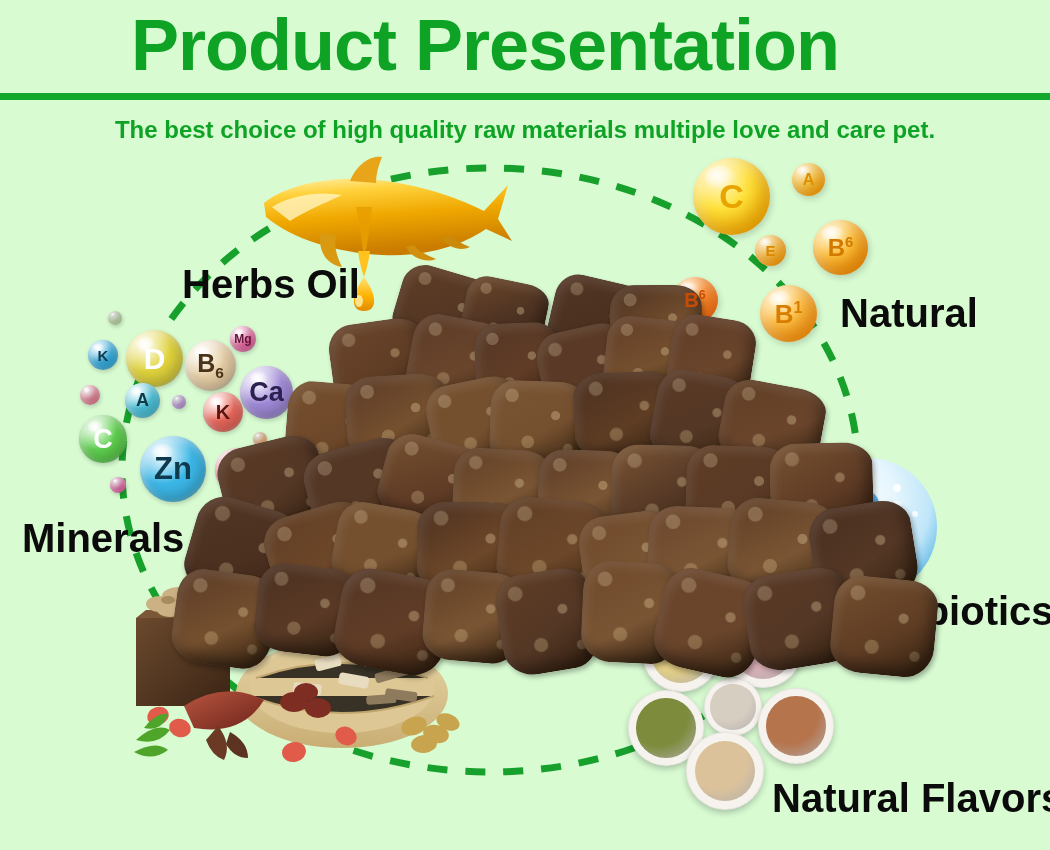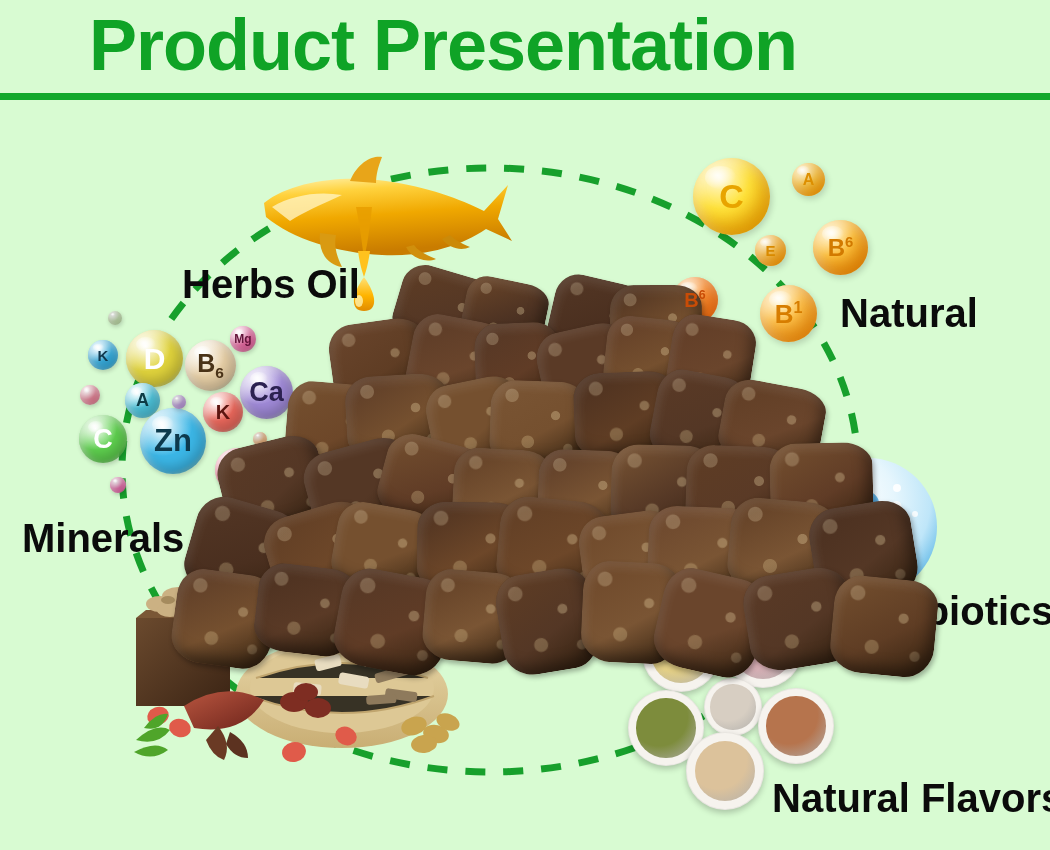--- a/index.html
+++ b/index.html
@@ -8,21 +8,21 @@
     background:#d8fbd2;
     font-family:"Liberation Sans", sans-serif;
   }
   #stage{position:relative;width:1050px;height:850px;overflow:hidden;background:#d8fbd2;}
 
   
   #header{position:absolute;left:0;top:0;width:1050px;height:96px;}
   #title{
     position:absolute;left:0;top:2px;width:886px;text-align:center;
     font-size:72px;font-weight:700;color:#0fa326;letter-spacing:-1px;
-    line-height:86px;white-space:nowrap;
+    line-height:86px;white-space:nowrap;padding-left:42px;
   }
   #divider{position:absolute;left:0;top:93px;width:1050px;height:7px;background:#12a82b;}
   #subtitle{
     position:absolute;left:0;top:116px;width:1050px;text-align:center;
     font-size:24px;font-weight:700;color:#0fa326;white-space:nowrap;
     font-family:"Liberation Sans","DejaVu Sans",sans-serif;
   }
 
   
   #arc{position:absolute;left:95px;top:150px;width:790px;height:640px;pointer-events:none;}
@@ -88,20 +88,21 @@
 </style>
 </head>
 <body>
 
 <div id="stage" style="background: rgb(216, 251, 210);">
 
   <div id="header">
     <div id="title" style="color: rgb(15, 163, 38);">Product Presentation</div>
     <div id="divider" style="background: rgb(18, 168, 43);"></div>
   </div>
+  <div id="subtitle" style="color: rgb(15, 163, 38);">The best choice of high quality raw materials multiple love and care pet.</div>
 
   <svg id="arc" viewBox="0 0 790 640">
     <ellipse cx="395" cy="320" rx="368" ry="302" fill="none" stroke="#17a02c" stroke-width="7" stroke-dasharray="20 18" stroke-linecap="butt"></ellipse>
   </svg>
 
   <div id="pile">
       <div class="kib" style="left: 245.626px; top: 1.39005px; width: 94.6015px; height: 77.6787px; transform: rotate(16.4938deg); z-index: 1; background: radial-gradient(circle at 22% 18%, rgba(255, 240, 200, 0.22) 0px, rgba(255, 240, 200, 0.22) 6%, rgba(255, 240, 200, 0) 7%), radial-gradient(circle at 68% 40%, rgba(245, 225, 175, 0.3) 0px, rgba(245, 225, 175, 0.3) 5%, rgba(245, 225, 175, 0) 6%), radial-gradient(circle at 40% 72%, rgba(236, 214, 160, 0.26) 0px, rgba(236, 214, 160, 0.26) 7%, rgba(236, 214, 160, 0) 8%), radial-gradient(circle at 82% 78%, rgba(255, 236, 190, 0.2) 0px, rgba(255, 236, 190, 0.2) 4%, rgba(255, 236, 190, 0) 5%), linear-gradient(150deg, rgb(95, 61, 36) 0%, rgb(84, 55, 37) 58%, rgb(50, 32, 15) 100%);"></div>
       <div class="kib" style="left: 312.723px; top: 10.4078px; width: 82.529px; height: 68.8489px; transform: rotate(11.671deg); z-index: 1; background: radial-gradient(circle at 22% 18%, rgba(255, 240, 200, 0.22) 0px, rgba(255, 240, 200, 0.22) 6%, rgba(255, 240, 200, 0) 7%), radial-gradient(circle at 68% 40%, rgba(245, 225, 175, 0.3) 0px, rgba(245, 225, 175, 0.3) 5%, rgba(245, 225, 175, 0) 6%), radial-gradient(circle at 40% 72%, rgba(236, 214, 160, 0.26) 0px, rgba(236, 214, 160, 0.26) 7%, rgba(236, 214, 160, 0) 8%), radial-gradient(circle at 82% 78%, rgba(255, 236, 190, 0.2) 0px, rgba(255, 236, 190, 0.2) 4%, rgba(255, 236, 190, 0) 5%), linear-gradient(150deg, rgb(109, 71, 41) 0%, rgb(75, 49, 34) 58%, rgb(50, 32, 15) 100%);"></div>
       <div class="kib" style="left: 399.998px; top: 9.12094px; width: 92.2617px; height: 82.9641px; transform: rotate(13.0168deg); z-index: 1; background: radial-gradient(circle at 22% 18%, rgba(255, 240, 200, 0.22) 0px, rgba(255, 240, 200, 0.22) 6%, rgba(255, 240, 200, 0) 7%), radial-gradient(circle at 68% 40%, rgba(245, 225, 175, 0.3) 0px, rgba(245, 225, 175, 0.3) 5%, rgba(245, 225, 175, 0) 6%), radial-gradient(circle at 40% 72%, rgba(236, 214, 160, 0.26) 0px, rgba(236, 214, 160, 0.26) 7%, rgba(236, 214, 160, 0) 8%), radial-gradient(circle at 82% 78%, rgba(255, 236, 190, 0.2) 0px, rgba(255, 236, 190, 0.2) 4%, rgba(255, 236, 190, 0) 5%), linear-gradient(150deg, rgb(84, 55, 37) 0%, rgb(74, 47, 31) 58%, rgb(50, 32, 15) 100%);"></div>
       <div class="kib" style="left: 459.971px; top: 15.0358px; width: 91.5066px; height: 81.6554px; transform: rotate(-0.226792deg); z-index: 1; background: radial-gradient(circle at 22% 18%, rgba(255, 240, 200, 0.22) 0px, rgba(255, 240, 200, 0.22) 6%, rgba(255, 240, 200, 0) 7%), radial-gradient(circle at 68% 40%, rgba(245, 225, 175, 0.3) 0px, rgba(245, 225, 175, 0.3) 5%, rgba(245, 225, 175, 0) 6%), radial-gradient(circle at 40% 72%, rgba(236, 214, 160, 0.26) 0px, rgba(236, 214, 160, 0.26) 7%, rgba(236, 214, 160, 0) 8%), radial-gradient(circle at 82% 78%, rgba(255, 236, 190, 0.2) 0px, rgba(255, 236, 190, 0.2) 4%, rgba(255, 236, 190, 0) 5%), linear-gradient(150deg, rgb(74, 47, 31) 0%, rgb(117, 80, 47) 58%, rgb(50, 32, 15) 100%);"></div>
@@ -198,21 +199,21 @@
       </div>
       <div class="bub" style="left: 125px; top: 383px; width: 35px; height: 35px; background: radial-gradient(circle at 34% 28%, rgb(255, 255, 255) 0%, rgb(79, 200, 224) 46%, rgb(79, 200, 224) 70%, rgba(0, 0, 0, 0.22) 100%); color: rgb(13, 59, 70); font-size: 18px;">
         <span>A</span>
       </div>
       <div class="bub" style="left: 203px; top: 392px; width: 40px; height: 40px; background: radial-gradient(circle at 34% 28%, rgb(255, 255, 255) 0%, rgb(239, 106, 94) 46%, rgb(239, 106, 94) 70%, rgba(0, 0, 0, 0.22) 100%); color: rgb(92, 21, 16); font-size: 20px;">
         <span>K</span>
       </div>
       <div class="bub" style="left: 79px; top: 415px; width: 48px; height: 48px; background: radial-gradient(circle at 34% 28%, rgb(255, 255, 255) 0%, rgb(95, 209, 79) 46%, rgb(95, 209, 79) 70%, rgba(0, 0, 0, 0.22) 100%); color: rgb(255, 255, 255); font-size: 27px;">
         <span>C</span>
       </div>
-      <div class="bub" style="left: 140px; top: 408px; width: 66px; height: 66px; background: radial-gradient(circle at 34% 28%, rgb(255, 255, 255) 0%, rgb(59, 182, 230) 46%, rgb(59, 182, 230) 70%, rgba(0, 0, 0, 0.22) 100%); color: rgb(13, 58, 77); font-size: 31px;">
+      <div class="bub" style="left: 140px; top: 436px; width: 66px; height: 66px; background: radial-gradient(circle at 34% 28%, rgb(255, 255, 255) 0%, rgb(59, 182, 230) 46%, rgb(59, 182, 230) 70%, rgba(0, 0, 0, 0.22) 100%); color: rgb(13, 58, 77); font-size: 31px;">
         <span>Zn</span>
       </div>
       <div class="bub" style="left: 215px; top: 448px; width: 44px; height: 44px; background: radial-gradient(circle at 34% 28%, rgb(255, 255, 255) 0%, rgb(242, 132, 156) 46%, rgb(242, 132, 156) 70%, rgba(0, 0, 0, 0.22) 100%); color: rgb(255, 255, 255); font-size: 22px;">
         <span>Fe</span>
       </div>
       <div class="bub" style="left: 108px; top: 311px; width: 14px; height: 14px; background: radial-gradient(circle at 34% 28%, rgb(255, 255, 255) 0%, rgb(189, 224, 160) 46%, rgb(189, 224, 160) 70%, rgba(0, 0, 0, 0.22) 100%); color: rgb(255, 255, 255); font-size: 8px;"></div>
       <div class="bub" style="left: 80px; top: 385px; width: 20px; height: 20px; background: radial-gradient(circle at 34% 28%, rgb(255, 255, 255) 0%, rgb(240, 132, 154) 46%, rgb(240, 132, 154) 70%, rgba(0, 0, 0, 0.22) 100%); color: rgb(255, 255, 255); font-size: 8px;"></div>
       <div class="bub" style="left: 172px; top: 395px; width: 14px; height: 14px; background: radial-gradient(circle at 34% 28%, rgb(255, 255, 255) 0%, rgb(185, 142, 224) 46%, rgb(185, 142, 224) 70%, rgba(0, 0, 0, 0.22) 100%); color: rgb(255, 255, 255); font-size: 8px;"></div>
       <div class="bub" style="left: 253px; top: 432px; width: 14px; height: 14px; background: radial-gradient(circle at 34% 28%, rgb(255, 255, 255) 0%, rgb(245, 174, 106) 46%, rgb(245, 174, 106) 70%, rgba(0, 0, 0, 0.22) 100%); color: rgb(255, 255, 255); font-size: 8px;"></div>
       <div class="bub" style="left: 110px; top: 477px; width: 16px; height: 16px; background: radial-gradient(circle at 34% 28%, rgb(255, 255, 255) 0%, rgb(239, 95, 168) 46%, rgb(239, 95, 168) 70%, rgba(0, 0, 0, 0.22) 100%); color: rgb(255, 255, 255); font-size: 8px;"></div>

